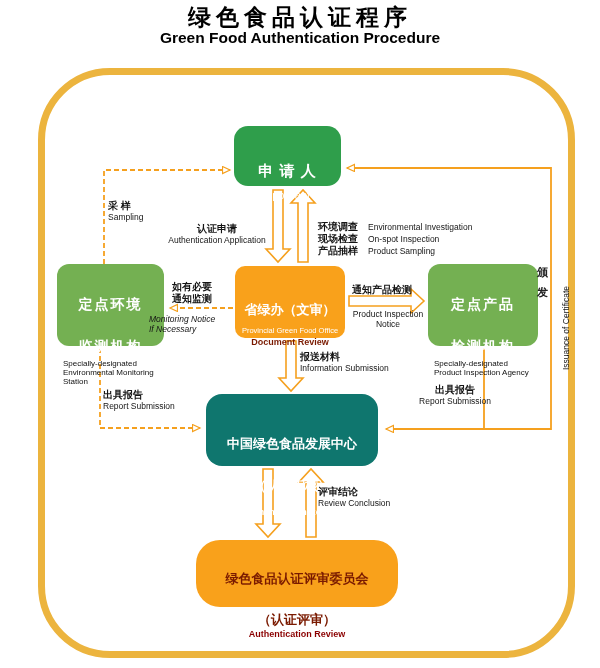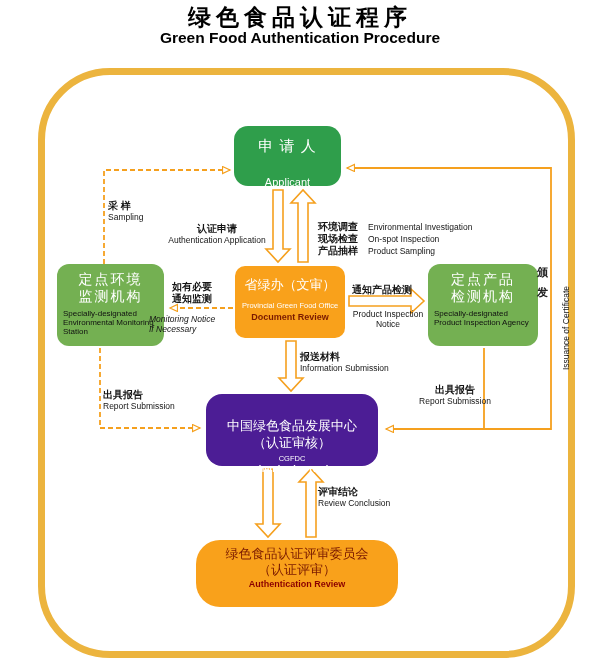--- a/index.html
+++ b/index.html
@@ -24,39 +24,39 @@
     position: absolute; left: 38px; top: 68px; width: 537px; height: 590px;
     border: 7px solid #ECB43E; border-radius: 72px; box-sizing: border-box;
     z-index: 0;
   }
 
   
   svg.arrows { position: absolute; left: 0; top: 0; z-index: 1; pointer-events: none; }
 
   
   .node { position: absolute; box-sizing: border-box; text-align: center; z-index: 2; }
-  .n-zh { font-weight: normal; color: #fff; }
+  .n-zh { font-weight: bold; color: #fff; margin-top: 25px; }
   .n-en { color: #fff; }
 
   .applicant { left: 234px; top: 126px; width: 107px; height: 60px; background: #2F9E4B; border-radius: 14px; padding-top: 11px; }
   .applicant .n-zh { font-size: 15px; letter-spacing: 1px; }
-  .applicant .n-en { font-size: 11px; margin-top: 20px; }
+  .applicant .n-en { font-size: 11px; margin-top: 8px; }
 
   .env, .agency { width: 107px; height: 82px; background: #74B052; border-radius: 12px; padding-top: 7px; }
   .env { left: 57px; top: 264px; }
   .agency { left: 428px; top: 264px; width: 110px; }
   .env .n-zh, .agency .n-zh { font-size: 14px; line-height: 17px; letter-spacing: 2px; }
   .env .n-en, .agency .n-en { font-size: 8px; line-height: 9px; color: #101010; text-align: left; padding-left: 6px; padding-right: 2px; margin-top: 4px; }
 
   .prov { left: 235px; top: 266px; width: 110px; height: 72px; background: #F9A11B; border-radius: 10px; padding-top: 10px; }
   .prov .n-zh { font-size: 13px; }
   .prov .n-en-name { font-size: 7.5px; color: #fff; margin-top: 7px; }
   .prov .n-en-role { font-size: 9px; font-weight: bold; color: #7A1A00; margin-top: 2px; }
 
-  .cgfdc { left: 206px; top: 394px; width: 172px; height: 72px; background: #4c1d95; border-radius: 16px; padding-top: 23px; }
+  .cgfdc { left: 206px; top: 394px; width: 172px; height: 72px; background: #0f766e; border-radius: 16px; padding-top: 16px; }
   .cgfdc .n-zh { font-size: 13px; line-height: 17px; }
   .cgfdc .n-en-name { font-size: 7.5px; color: #fff; margin-top: 3px; }
   .cgfdc .n-en-role { font-size: 9px; font-weight: bold; color: #fff; margin-top: 1px; }
 
   .committee { left: 196px; top: 540px; width: 202px; height: 67px; background: #F9A11B; border-radius: 24px; padding-top: 6px; }
   .committee .n-zh { font-size: 13px; line-height: 16px; color: #7A1A00; }
   .committee .n-en-name { font-size: 8px; color: #222; margin-top: 4px; }
   .committee .n-en-role { font-size: 9px; font-weight: bold; color: #8B0000; margin-top: 1px; }
 
   

